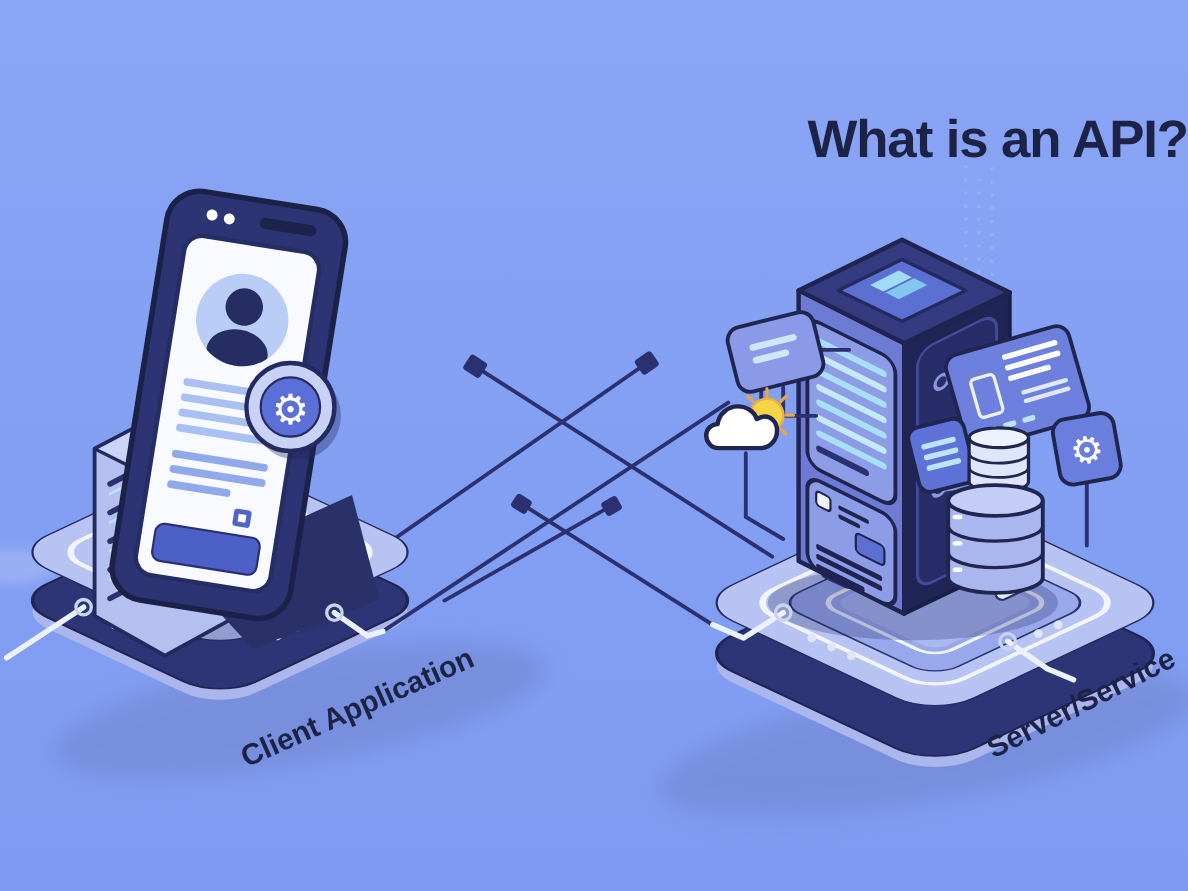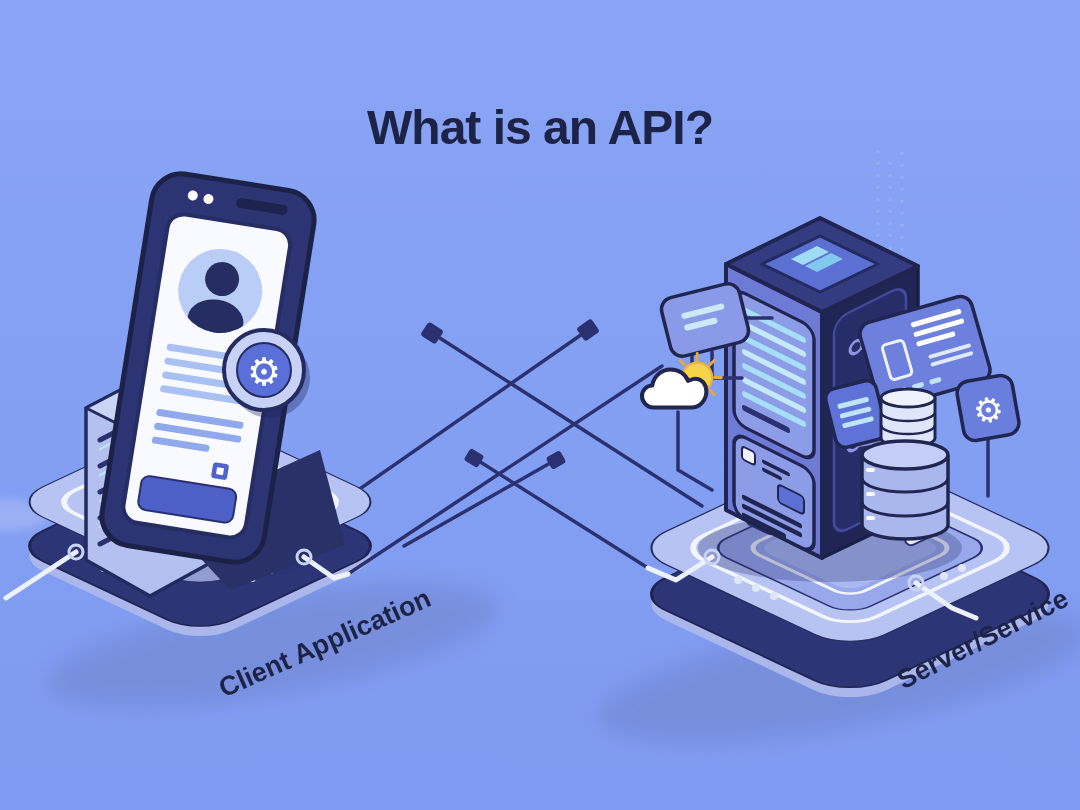--- a/index.html
+++ b/index.html
@@ -3,21 +3,21 @@
 <meta charset="utf-8">
 <style>
   html,body{margin:0;padding:0;background:#6e86d8;}
   .canvas{
     position:relative;width:1080px;height:810px;overflow:hidden;
     background:linear-gradient(180deg,#8aa5f5 0%,#84a0f3 45%,#7f9bf1 100%);
     font-family:"Liberation Sans", sans-serif;
   }
   .canvas svg{position:absolute;left:0;top:0;}
   .title{
-    position:absolute;top:100px;left:0;width:100%;text-align:center;
+    position:absolute;top:100px;left:0;width:100%;text-align:right;
     font-size:48px;font-weight:bold;letter-spacing:-1px;color:#1d2347;
   }
   .scene-label{
     position:absolute;font-size:27px;font-weight:bold;color:#1d2347;
     text-align:center;width:270px;letter-spacing:0px;
   }
   .label-left{left:190px;top:628px;transform:rotate(-24deg);}
   .label-right{left:848px;top:624px;transform:rotate(-27deg);}
 </style>
 </head>

